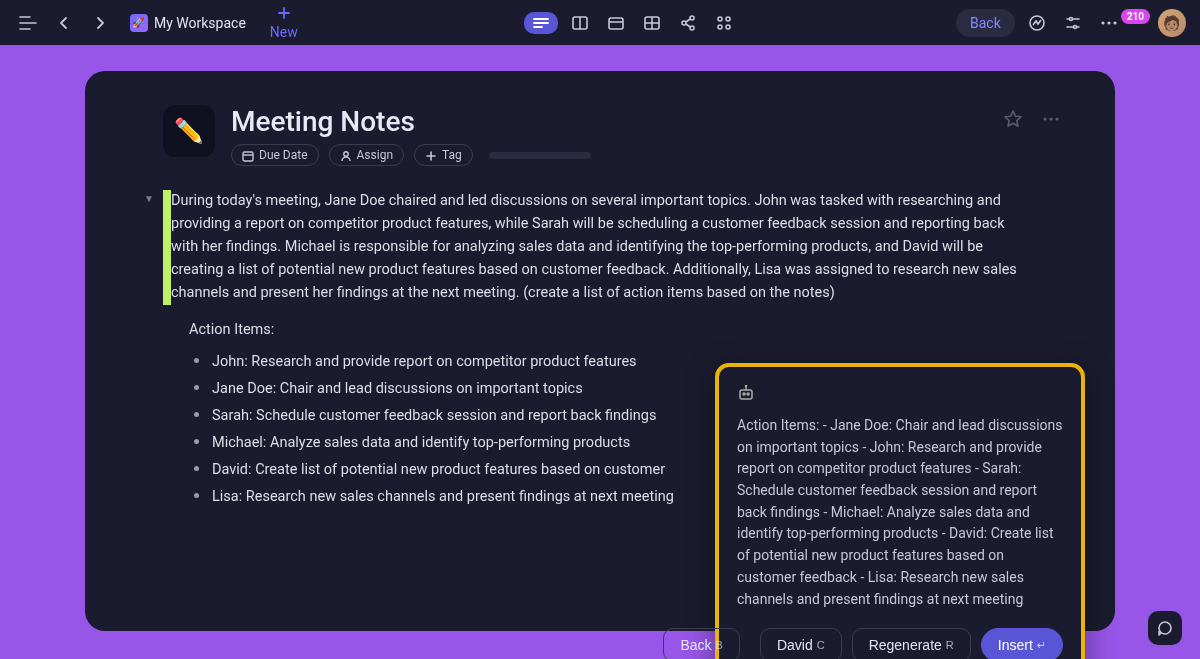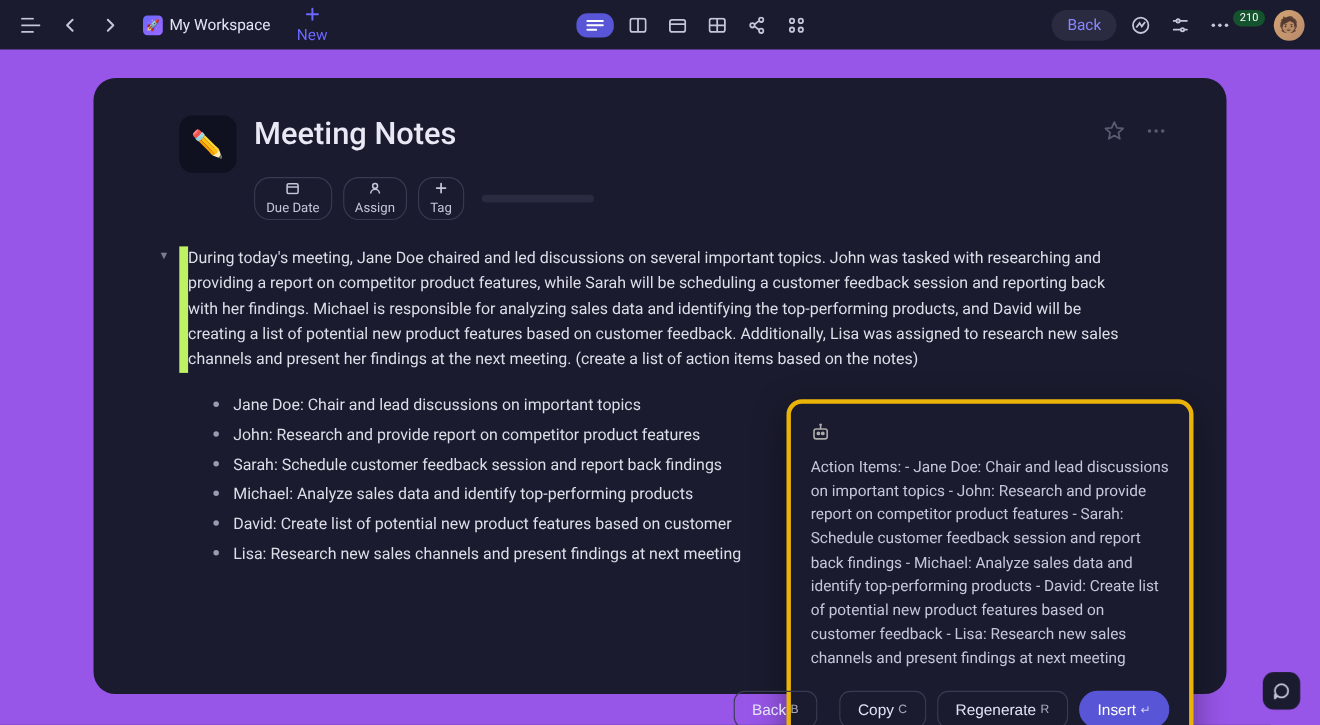--- a/index.html
+++ b/index.html
@@ -50,21 +50,21 @@
   .view-pill {
     background:#2d2e48;border-radius:10px;padding:4px 8px;
     display:flex;align-items:center;
   }
   .view-pill.active { background:#5856d6; }
   .share-btn {
     background:#2a2b40;color:#8886ff;font-size:14px;
     padding:6px 14px;border-radius:16px;cursor:pointer;
   }
   .badge {
-    background:#14532d;color:#fff;font-size:10px;font-weight:400;
+    background:#d946ef;color:#fff;font-size:10px;font-weight:700;
     padding:2px 6px;border-radius:8px;margin-left:-10px;margin-top:-12px;z-index:1
   }
   .avatar {
     width:28px;height:28px;border-radius:50%;
     background:linear-gradient(135deg,#d4a574,#b8896a);
     display:flex;align-items:center;justify-content:center;font-size:14px;
   }
 
   .canvas-wrap { padding: 26px 85px 0; }
   .document {
@@ -75,26 +75,26 @@
   }
   .doc-header {
     display:flex;align-items:flex-start;gap:16px;
     margin-bottom:24px;margin-left:28px;
   }
   .doc-icon {
     width:52px;height:52px;border-radius:12px;background:#0f1020;
     display:flex;align-items:center;justify-content:center;font-size:24px;
   }
   .doc-title-block { flex:1; }
-  .doc-title-block h1 { font-size:28px;font-weight:500;color:#e8e9f5;margin-bottom:23px; }
+  .doc-title-block h1 { font-size:28px;font-weight:500;color:#e8e9f5;margin-bottom:6px; }
   .meta-row { display:flex;align-items:center;gap:10px; }
   .meta-pill {
-    display:flex;align-items:center;gap:5px;
+    display:flex;align-items:flex-end;gap:5px;
     border:1px solid #3a3b52;border-radius:14px;
-    padding:3px 10px;font-size:12px;color:#c5c7d9;cursor:pointer;flex-direction:column;
+    padding:3px 10px;font-size:12px;color:#c5c7d9;cursor:pointer;
   }
   .progress { width:102px;height:7px;background:#2a2b40;border-radius:4px;margin-left:6px; }
   .header-actions { display:flex;gap:10px;color:#5a5b70; }
 
   .content { margin-left:28px;position:relative; }
   .toggle-caret {
     position:absolute;left:-19px;top:3px;color:#7a7b90;cursor:pointer;font-size:10px;
   }
   .summary {
     font-size:14.5px;line-height:1.58;color:#dcdee8;
@@ -301,23 +301,24 @@
             </svg>
         </div>
       </div>
     </div>
 
     <div class="content">
       <span class="toggle-caret">▼</span>
       <div class="summary">
         <p>During today's meeting, Jane Doe chaired and led discussions on several important topics. John was tasked with researching and providing a report on competitor product features, while Sarah will be scheduling a customer feedback session and reporting back with her findings. Michael is responsible for analyzing sales data and identifying the top-performing products, and David will be creating a list of potential new product features based on customer feedback. Additionally, Lisa was assigned to research new sales channels and present her findings at the next meeting. (create a list of action items based on the notes)</p>
       </div>
+      <div class="action-heading">Action Items:</div>
       <ul class="action-list">
+        <li>John: Research and provide report on competitor product features</li>
         <li>Jane Doe: Chair and lead discussions on important topics</li>
-        <li>John: Research and provide report on competitor product features</li>
         <li>Sarah: Schedule customer feedback session and report back findings</li>
         <li>Michael: Analyze sales data and identify top-performing products</li>
         <li>David: Create list of potential new product features based on customer</li>
         <li>Lisa: Research new sales channels and present findings at next meeting</li>
       </ul>
     </div>
 
     <div class="ai-panel">
       <div class="ai-head">
         <svg width="18" height="16" viewBox="0 0 18 16" fill="none" stroke="#aaa" stroke-width="1.5" stroke-linecap="round">
@@ -329,21 +330,21 @@
           </svg>
       </div>
       <div class="ai-body">Action Items: - Jane Doe: Chair and lead discussions on important topics - John: Research and provide report on competitor product features - Sarah: Schedule customer feedback session and report back findings - Michael: Analyze sales data and identify top-performing products - David: Create list of potential new product features based on customer feedback - Lisa: Research new sales channels and present findings at next meeting</div>
       <div class="ai-actions">
         <button class="ai-btn">
           <span>Back</span>
           <span class="k">B</span>
         </button>
         <div class="spacer"></div>
         <button class="ai-btn">
-          <span>Copy</span>
+          <span>David</span>
           <span class="k">C</span>
         </button>
         <button class="ai-btn">
           <span>Regenerate</span>
           <span class="k">R</span>
         </button>
         <button class="ai-btn primary">
           <span>Insert</span>
           <span class="k">↵</span>
         </button>

